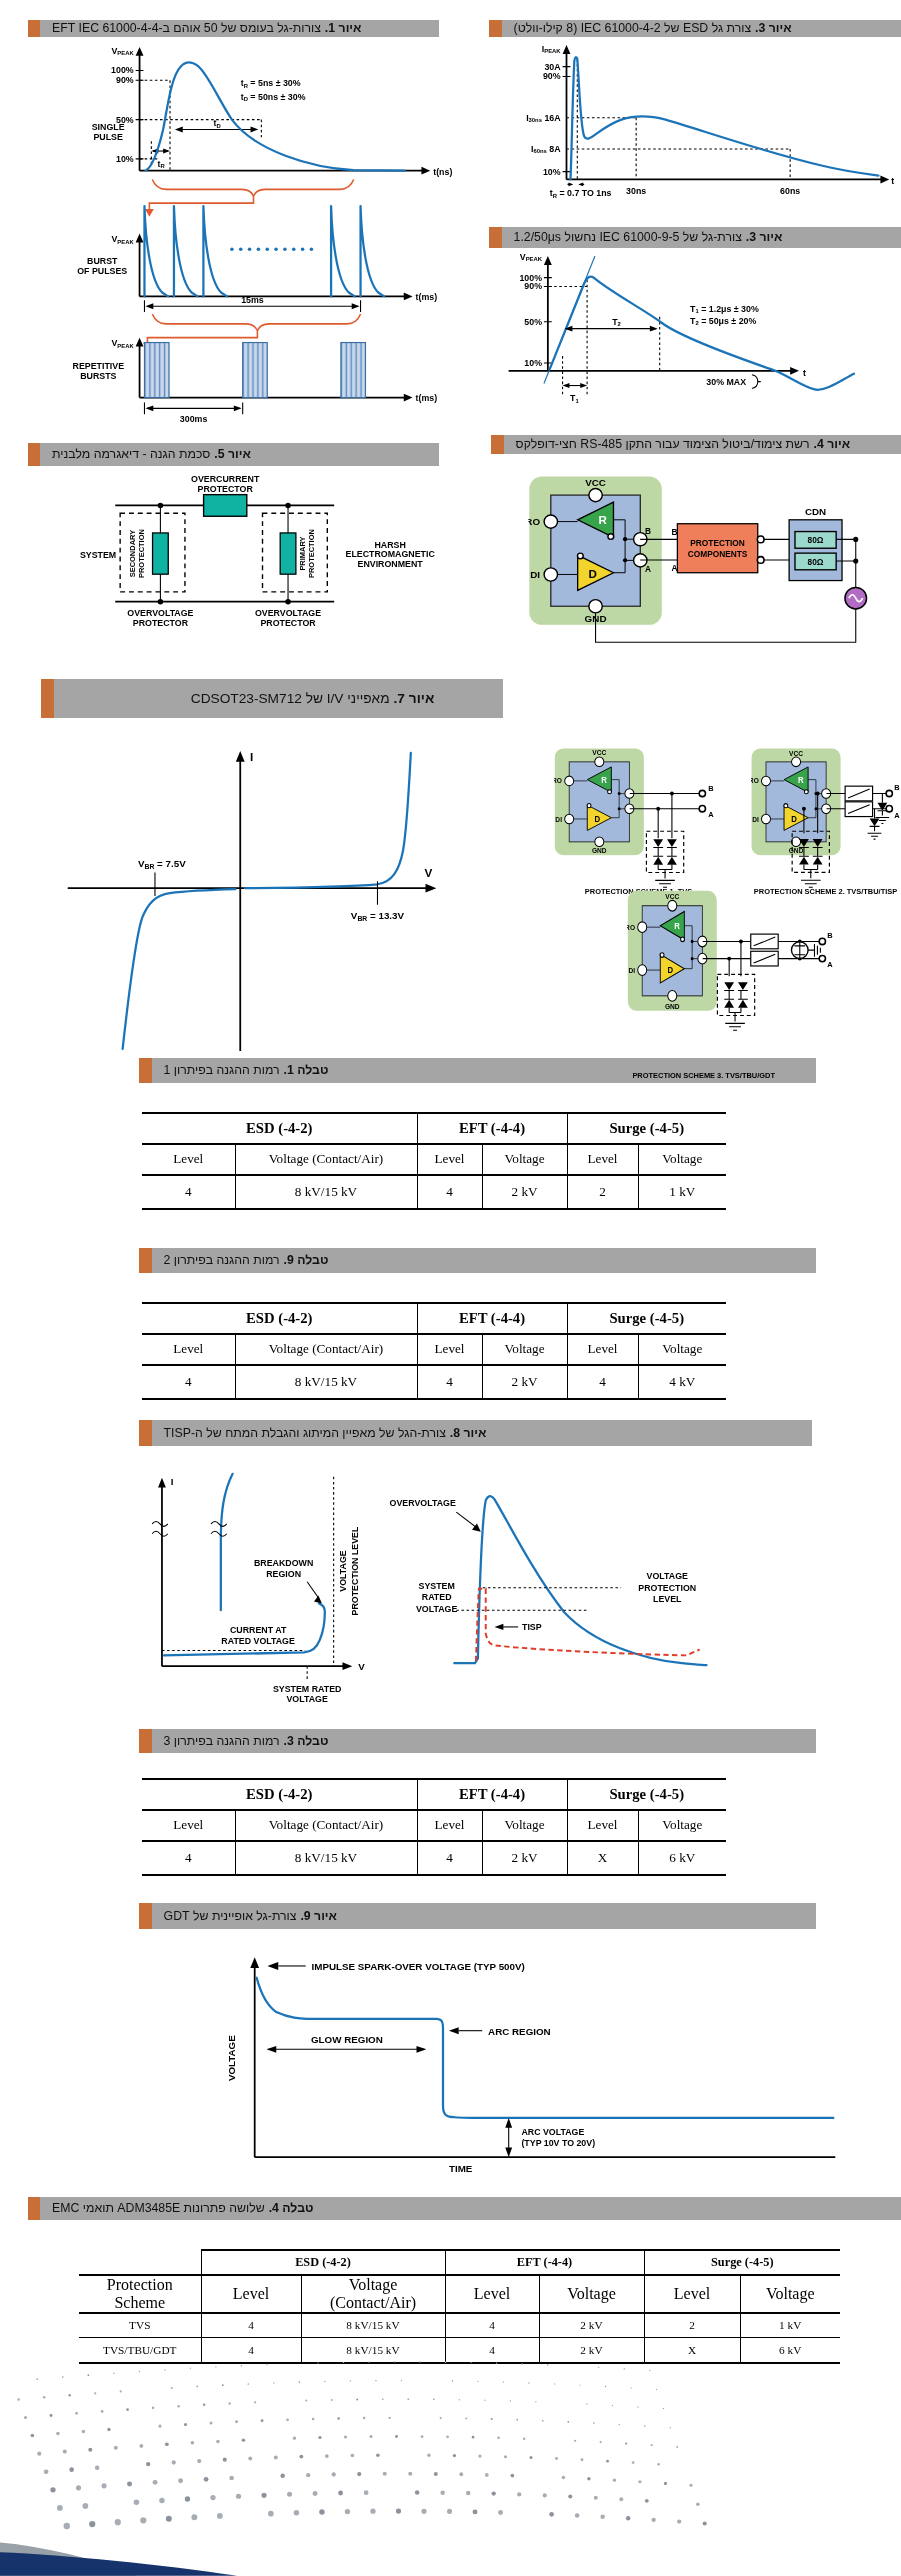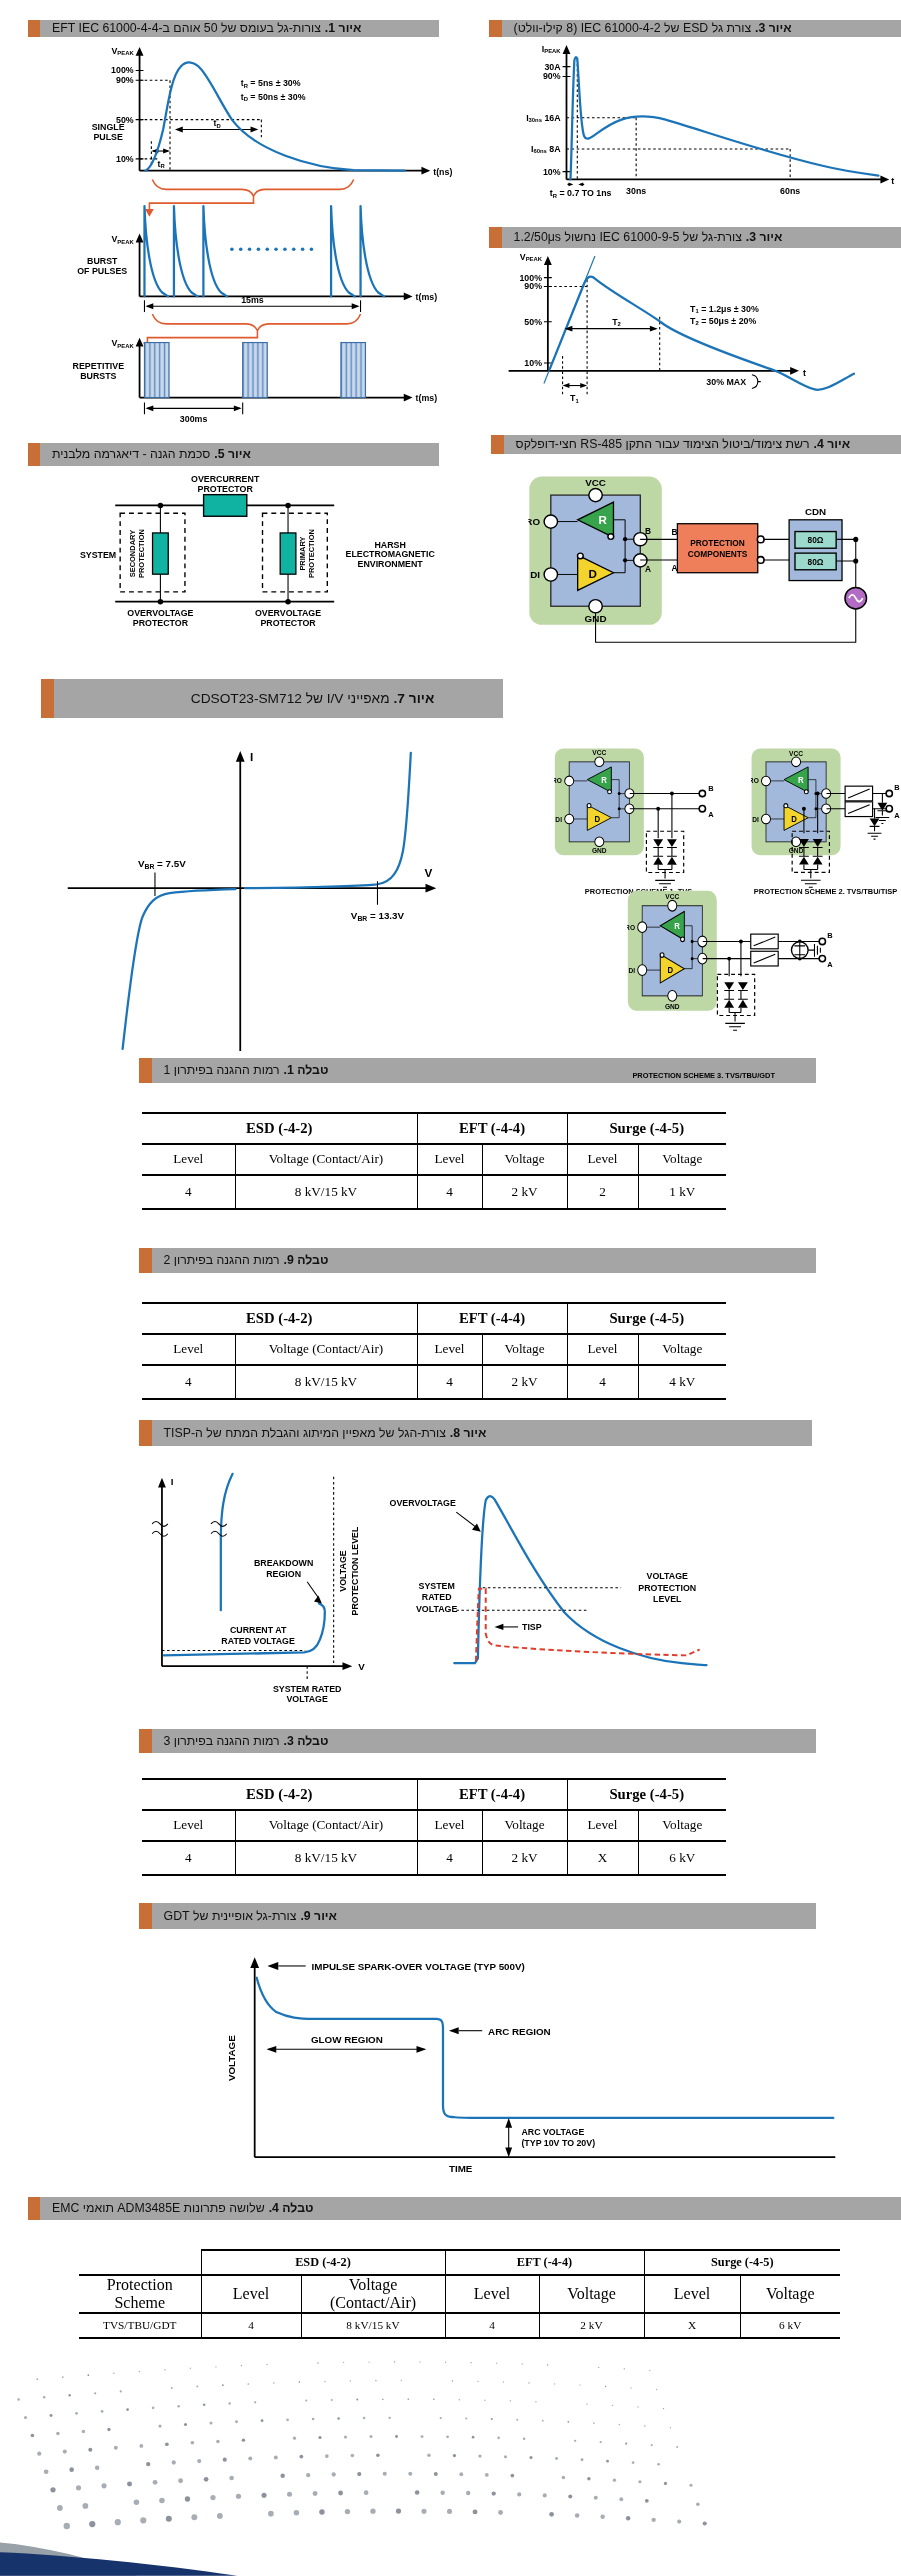--- a/index.html
+++ b/index.html
@@ -645,20 +645,29 @@
           <td colspan="2">Surge (-4-5)</td>
         </tr>
  <tr class="s">
           <td>Protection Scheme</td>
           <td>Level</td>
           <td>Voltage (Contact/Air)</td>
           <td>Level</td>
           <td>Voltage</td>
           <td>Level</td>
           <td>Voltage</td>
+        </tr>
+ <tr class="r">
+          <td>TVS</td>
+          <td>4</td>
+          <td>8 kV/15 kV</td>
+          <td>4</td>
+          <td>2 kV</td>
+          <td>2</td>
+          <td>1 kV</td>
         </tr>
  <tr class="r last">
           <td>TVS/TBU/GDT</td>
           <td>4</td>
           <td>8 kV/15 kV</td>
           <td>4</td>
           <td>2 kV</td>
           <td>X</td>
           <td>6 kV</td>
         </tr>

